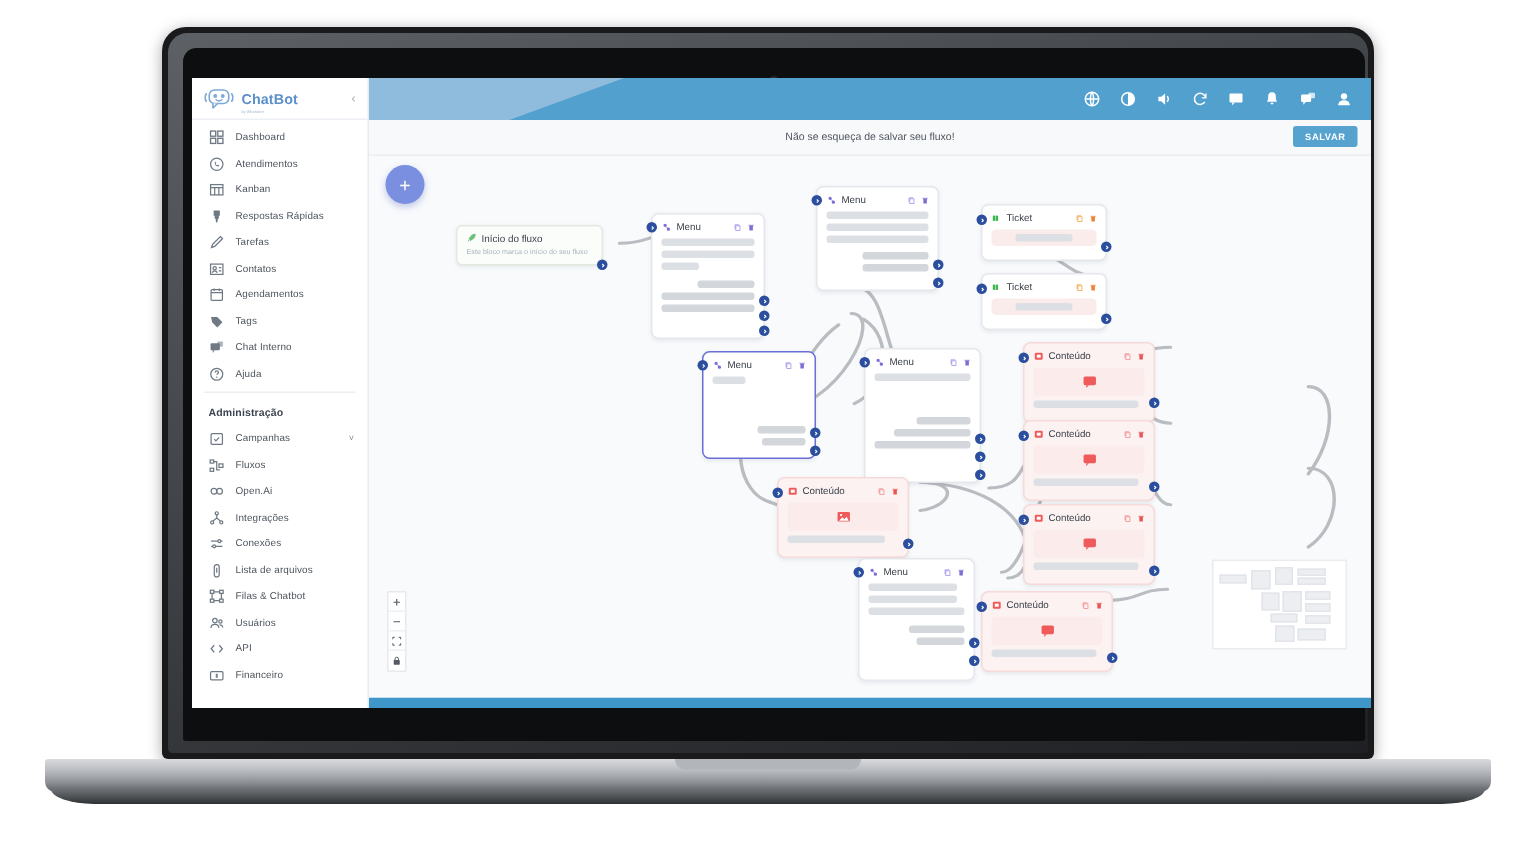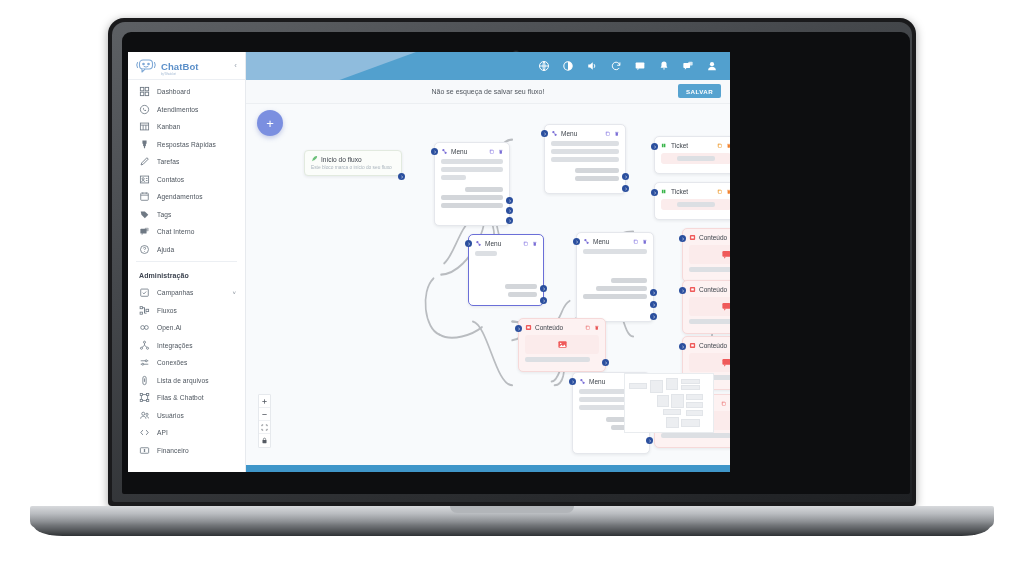--- a/index.html
+++ b/index.html
@@ -31,21 +31,21 @@
     background: #0d0e10;
     border-radius: 9px 9px 2px 2px;
   }
   .camera {
     position: absolute; left: 50%; top: 18px; margin-left: -4px;
     width: 8px; height: 8px; border-radius: 50%;
     background: #2b2d31; border: 1px solid #141518;
   }
   .screen {
     position: absolute; left: 128px; top: 52px;
-    width: 602px; height: 420px;
+    width: 786px; height: 420px;
     background: #ffffff;
     overflow: hidden;
   }
   .laptop-base {
     position: absolute; left: 30px; top: 506px;
     width: 964px; height: 22px;
     background: linear-gradient(180deg,#d8dadd 0%,#b9bcc0 35%,#8e9195 70%,#5f6265 100%);
     border-radius: 2px 2px 7px 7px;
   }
   .laptop-base-lip {

